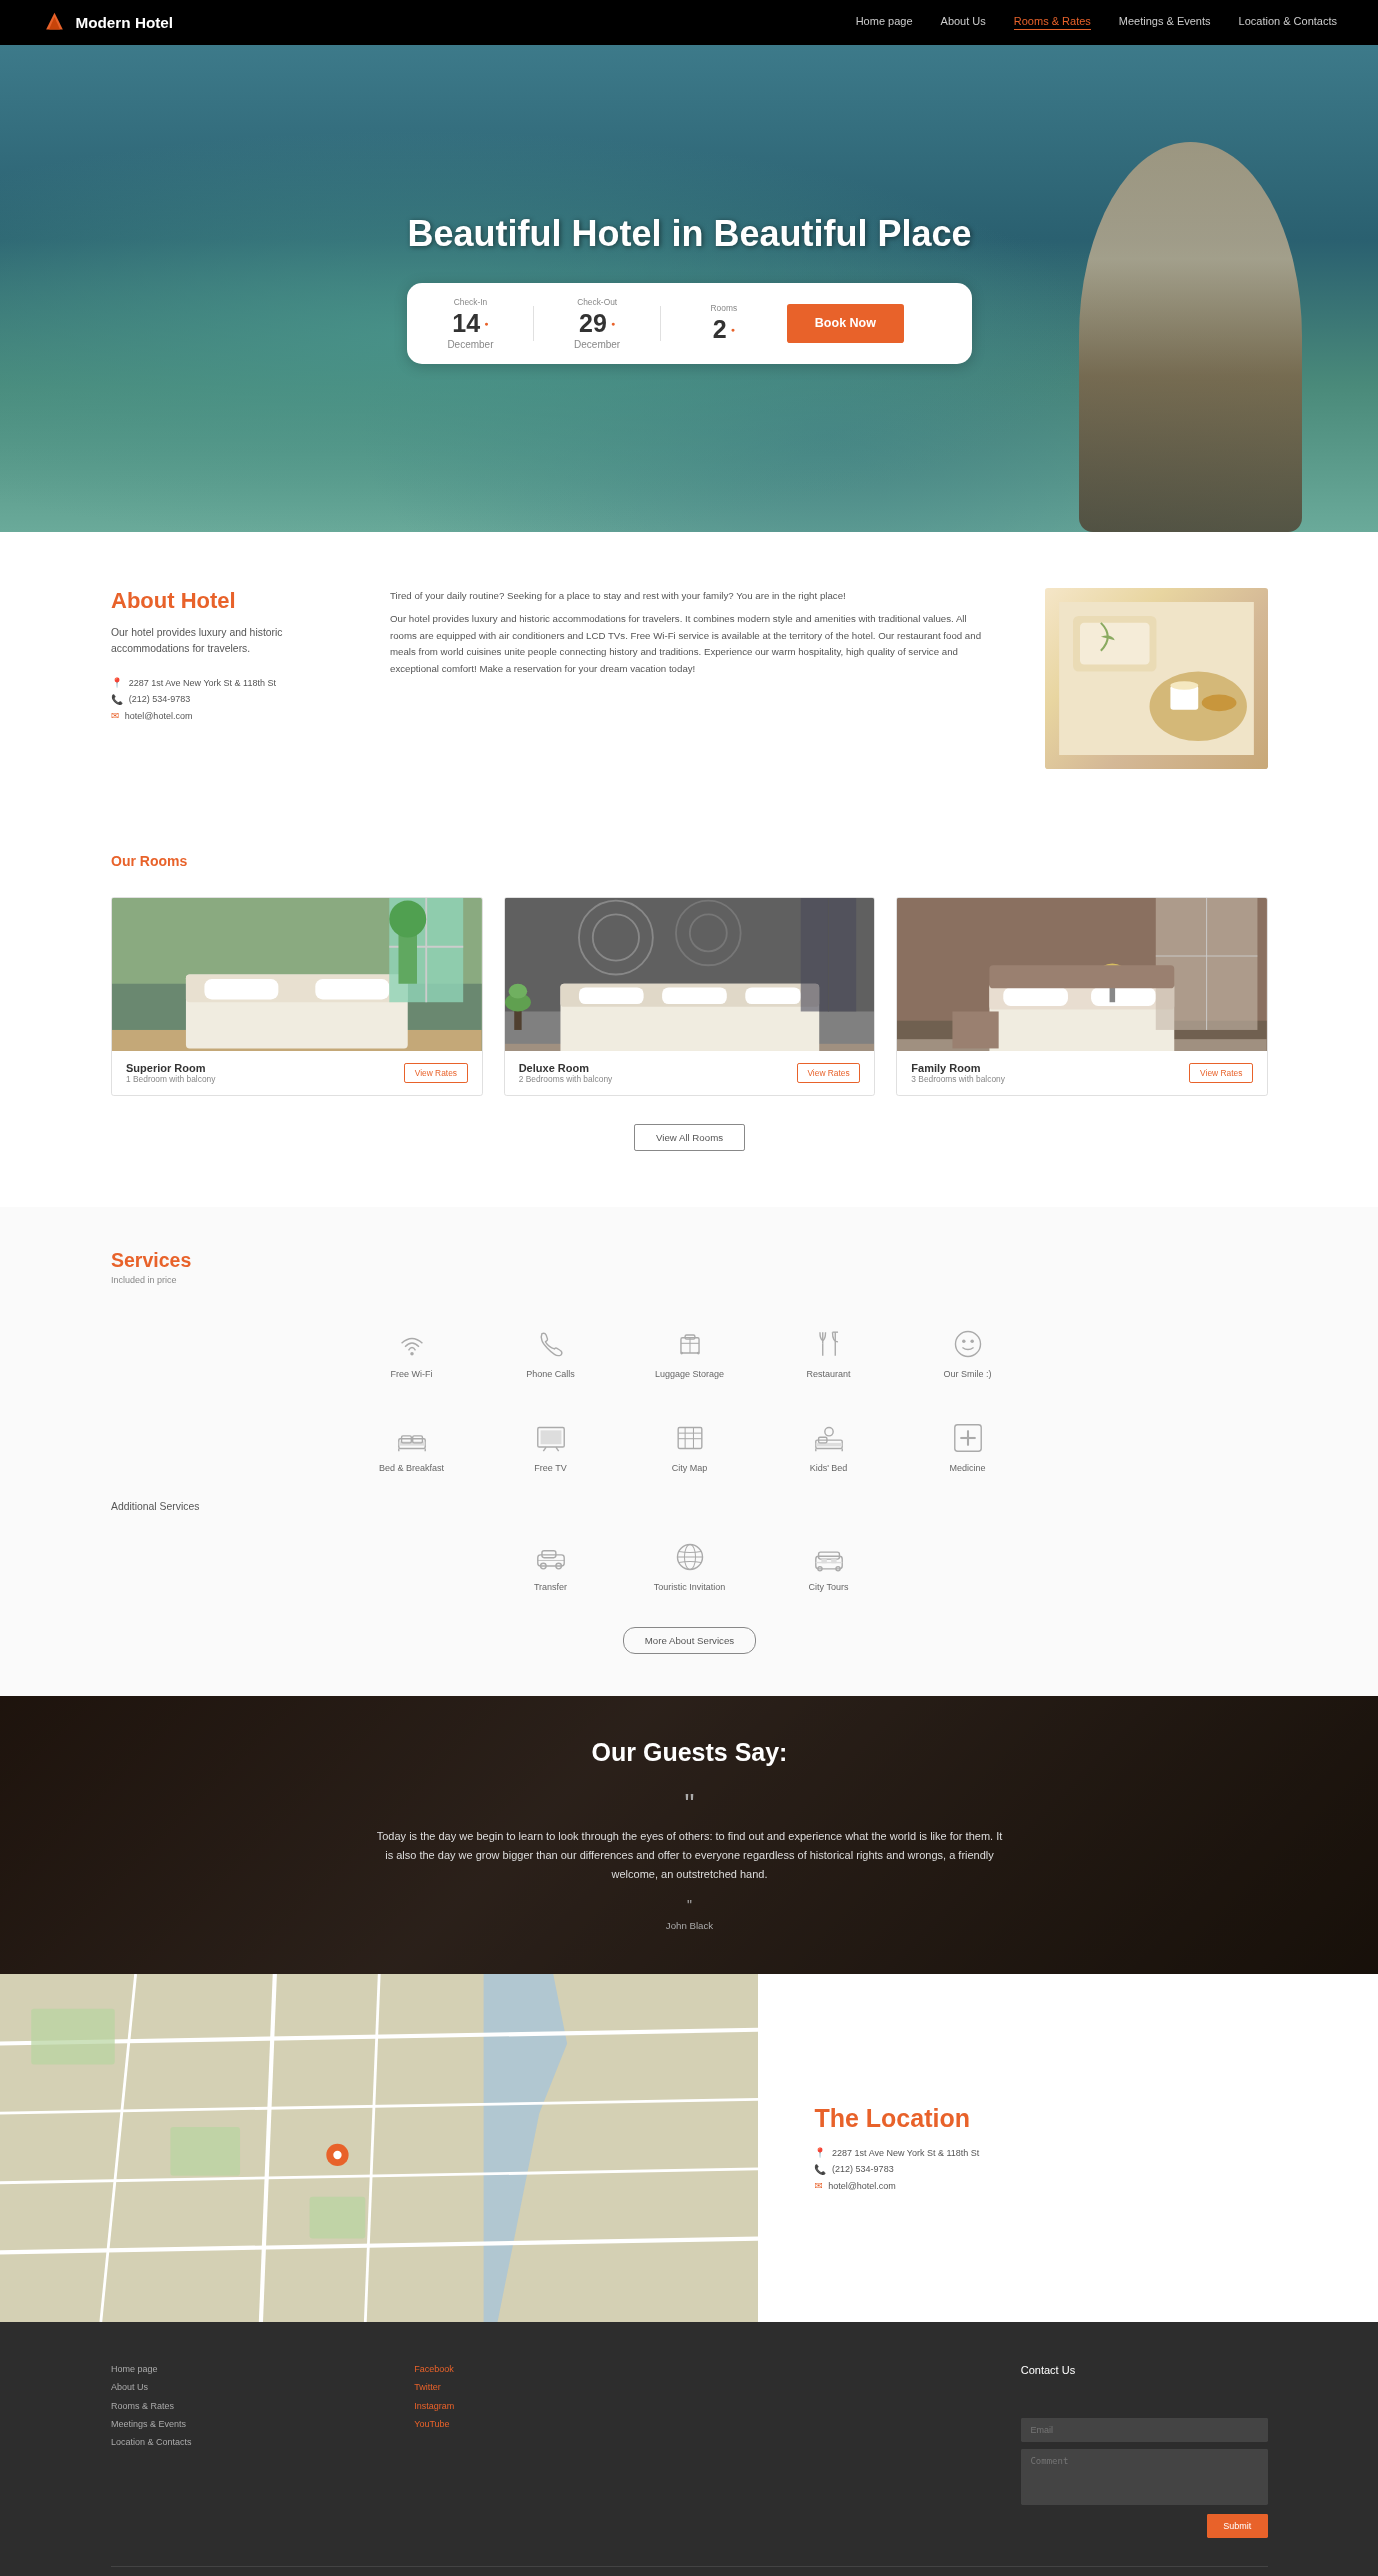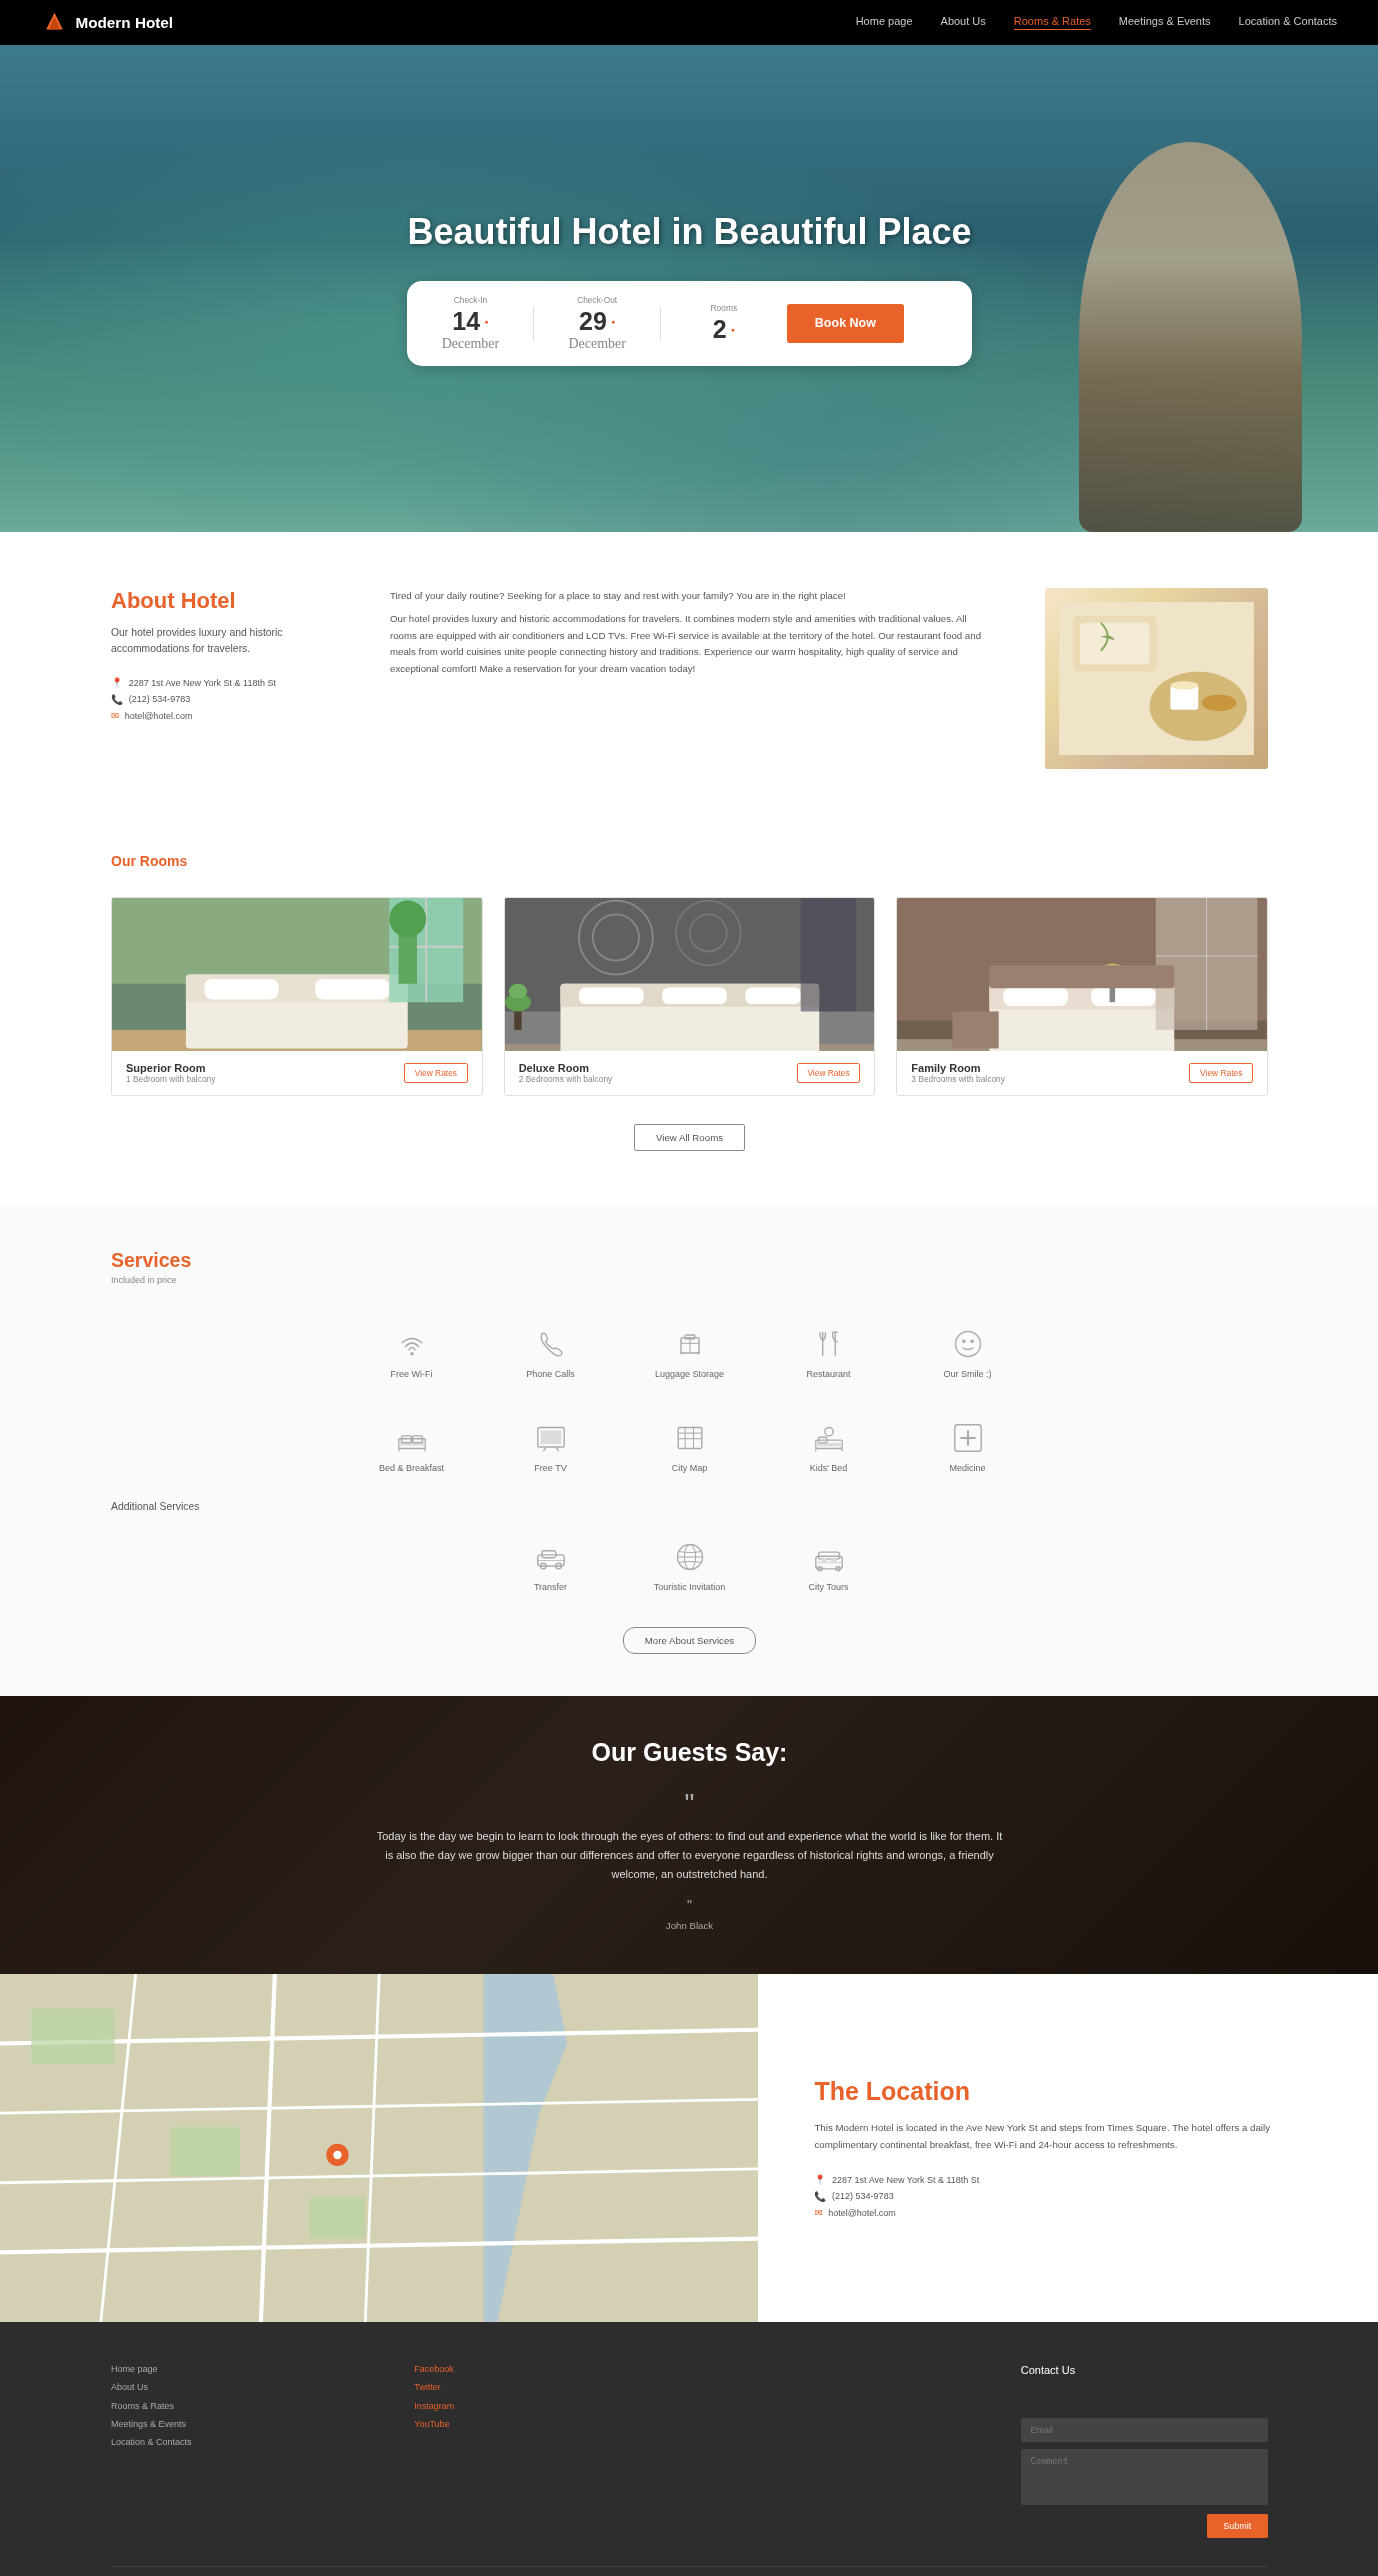--- a/index.html
+++ b/index.html
@@ -102,23 +102,22 @@
       display: flex;
       align-items: center;
       justify-content: center;
       gap: 4.2px;
     }
     .booking-value .dot {
       color: #e8622a;
       font-size: 7px;
     }
     .booking-sublabel {
-      font-size: 14px;
+      font-size: 10px;
       color: #888;
-      font-family: Liberation Serif, serif;
     }
     .booking-divider {
       width: 0.7px;
       height: 35px;
       background: #e0e0e0;
     }
     .book-now-btn {
       background: #e8622a;
       color: #fff;
       border: none;
@@ -930,21 +929,20 @@
       <rect x="250" y="220" width="100" height="70" rx="4" fill="#b8d4a0" opacity="0.7"></rect>
       <rect x="450" y="320" width="80" height="60" rx="4" fill="#b8d4a0" opacity="0.7"></rect>
 
       <circle cx="490" cy="260" r="16" fill="#e8622a"></circle>
       <path d="M490 275 L484 262 L496 262 Z" fill="#e8622a"></path>
       <circle cx="490" cy="260" r="6" fill="#fff"></circle>
     </svg>
   </div>
   <div class="location-info">
     <h2 class="location-title">The Location</h2>
-    <p class="location-desc">This Modern Hotel is located in the Ave New York St and steps from Times Square. The hotel offers a daily complimentary continental breakfast, free Wi-Fi and 24-hour access to refreshments.</p>
     <div class="location-contacts">
       <div class="location-contact-item">
         <span class="contact-icon">📍</span>
         <span>2287 1st Ave New York St &amp; 118th St</span>
       </div>
       <div class="location-contact-item">
         <span class="contact-icon">📞</span>
         <span>(212) 534-9783</span>
       </div>
       <div class="location-contact-item">

